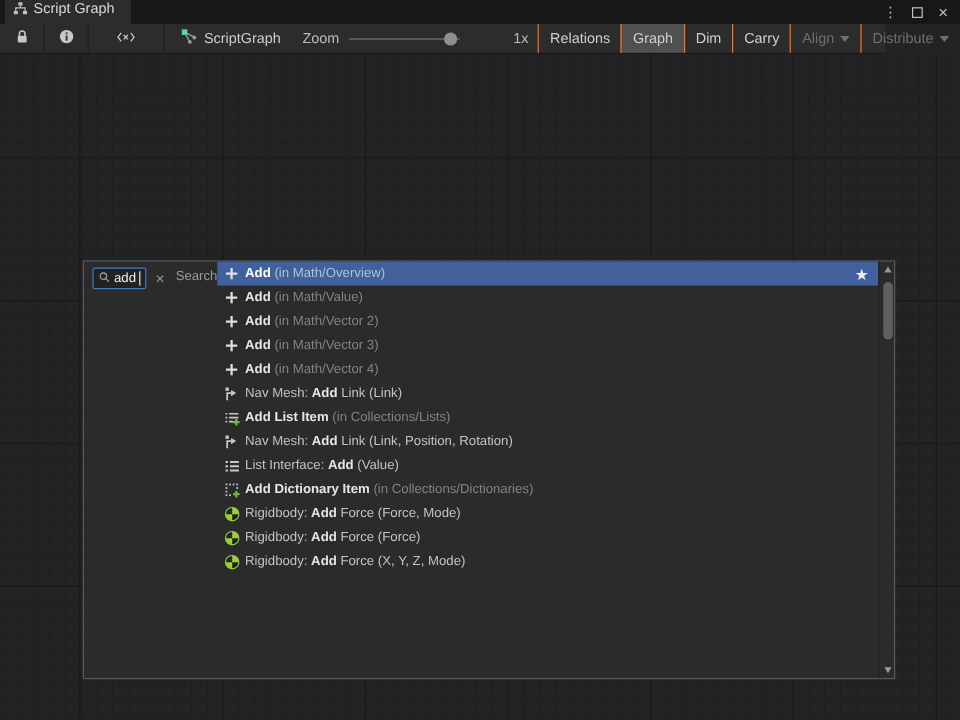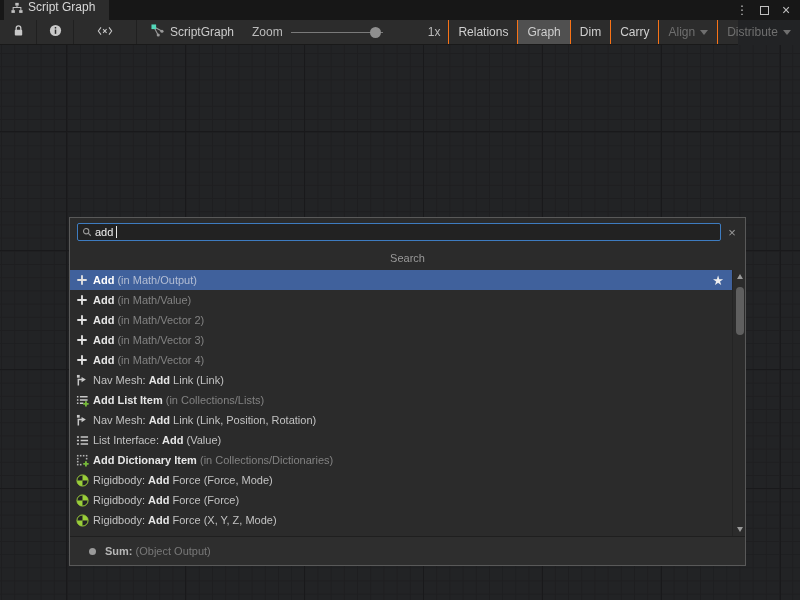--- a/index.html
+++ b/index.html
@@ -47,21 +47,21 @@
     background-image:
       linear-gradient(#19191b 1px, transparent 1px),
       linear-gradient(90deg,#19191b 1px, transparent 1px),
       linear-gradient(#1e1e20 1px, transparent 1px),
       linear-gradient(90deg,#1e1e20 1px, transparent 1px);
     background-size:119px 119px,119px 119px,13.2px 13.2px,13.2px 13.2px;
     background-position:0 86px,66px 0,0 8px,1px 0; }
 
   
   .finder { position:absolute; left:69px; top:217px; width:677px; height:349px; background:#2b2b2b;
-            border:1px solid #595959; display:flex; flex-direction:column; }
+            border:1px solid #595959; display:flex; flex-direction:row; }
   .search-area { height:28px; display:flex; align-items:center; padding:0 7px; gap:5px; }
   .search-field { flex:1; height:18px; background:#222222; border:1px solid #3e7cc0; border-radius:2px;
                   display:flex; align-items:center; padding:0 4px; gap:3px; }
   .search-text { font-size:11px; color:#eeeeee; }
   .caret { width:1px; height:12px; background:#e8e8e8; }
   .clear-btn { color:#9a9a9a; font-size:13px; width:12px; text-align:center; line-height:1; }
   .finder-header { height:24px; display:flex; align-items:center; justify-content:center;
                    font-size:11px; color:#999999; }
   .list-wrap { flex:1; position:relative; overflow:hidden; }
   .rows { position:absolute; left:0; top:0; right:13px; }
@@ -217,21 +217,21 @@
   <div class="finder-header">Search</div>
 
   <div class="list-wrap">
     <div class="rows" id="result-list">
         <div class="row selected">
           <span class="ricon">
             <svg width="12" height="12" viewBox="0 0 14 14">
               <path d="M7 1.5v11M1.5 7h11" stroke="#e0e0e0" stroke-width="2.2"></path>
             </svg>
           </span>
-          <span><span class="seg-bold">Add</span><span class="seg-dim">  (in Math/Output)</span></span>
+          <span><span class="seg-bold">Add</span><span class="seg-dim">  (in Math/Overview)</span></span>
           <span class="star">★</span>
         </div>
         <div class="row">
           <span class="ricon">
             <svg width="12" height="12" viewBox="0 0 14 14">
               <path d="M7 1.5v11M1.5 7h11" stroke="#e0e0e0" stroke-width="2.2"></path>
             </svg>
           </span>
           <span><span class="seg-bold">Add</span><span class="seg-dim">  (in Math/Value)</span></span>
         </div>
@@ -353,18 +353,13 @@
       <span class="sb-up">
           <span class="tri-up"></span>
         </span>
       <span class="sb-thumb"></span>
       <span class="sb-down">
           <span class="tri-down"></span>
         </span>
     </div>
   </div>
 
-  <div class="finder-footer">
-    <span class="out-dot"></span>
-    <span><span class="footer-label">Sum:</span>
-    <span class="footer-detail">(Object Output)</span></span>
-  </div>
 </div>
 
 </body></html>

